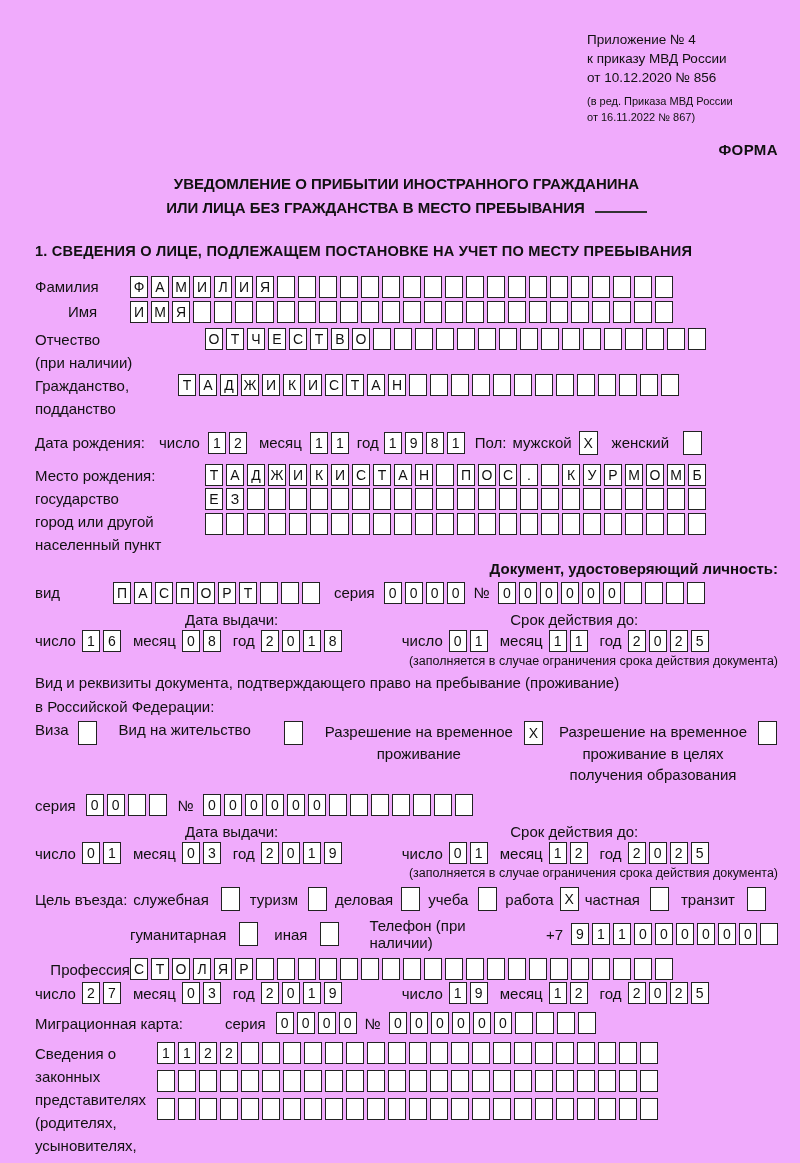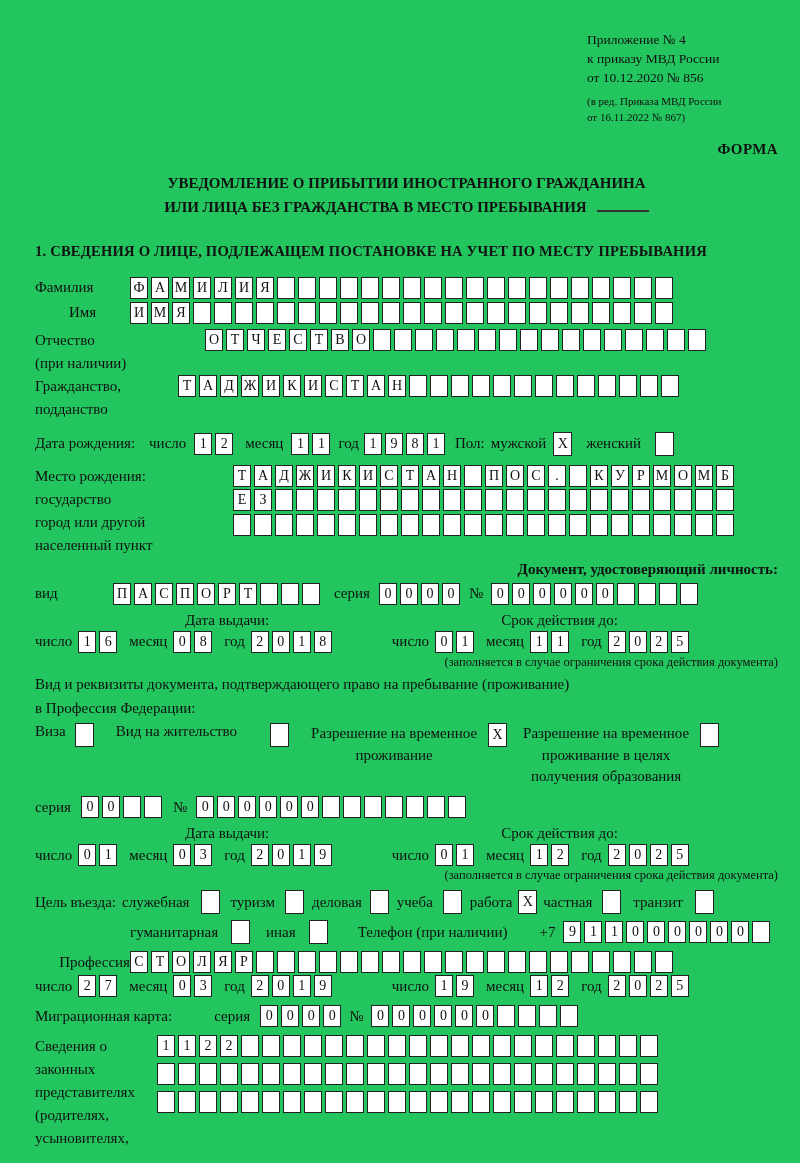--- a/index.html
+++ b/index.html
@@ -1,20 +1,20 @@
 <!DOCTYPE html>
 <html><head>
 <meta charset="utf-8">
 <style>
   * { box-sizing: border-box; }
   html,body { margin:0; padding:0; background:#ffffff; }
   .page {
     width:800px; height:1163px; overflow:hidden; position:relative;
-    background:#22c55e; color:#111;
-    font-family:Liberation Serif, serif; font-size:15px;
+    background:#f0abfc; color:#111;
+    font-family:Liberation Sans, sans-serif; font-size:15px;
     padding:30px 22px 0 35px;
   }
   .annex { margin-left:552px; font-size:13.5px; line-height:1.42; }
   .annex-note { margin-top:7px; font-size:11px; line-height:1.4; }
   .form-label { text-align:right; font-weight:bold; font-size:15px; margin-top:16px; letter-spacing:0.4px; }
   .title { text-align:center; font-weight:bold; font-size:15px; line-height:1.55; margin-top:14px; }
   .title-underline { display:inline-block; width:52px; border-bottom:2px solid #333; margin-left:10px; height:14px; }
   .section1 { font-weight:bold; font-size:14.6px; margin-top:24px; letter-spacing:0.2px; }
 
   .frow { display:flex; align-items:center; }
@@ -213,21 +213,21 @@
         <div class="cell">8</div>
         <div class="cell">1</div>
       </div>
     <span style="margin-left:10px;">Пол:</span>
     <span style="margin-left:6px;">мужской</span>
     <div class="checkbox" style="margin-left:7px;">X</div>
     <span style="margin-left:14px;">женский</span>
     <div class="checkbox" style="margin-left:14px;"></div>
   </div>
 
-  <div class="frow top" style="margin-top:9px;gap:28px;">
+  <div class="frow top" style="margin-top:9px;">
     <div class="flabel lblcol" style="width:170px;">
       <div>Место рождения:</div>
       <div>государство</div>
       <div>город или другой</div>
       <div>населенный пункт</div>
     </div>
     <div class="cells v">
       <div class="cellrow">
           <div class="cell">Т</div>
           <div class="cell">А</div>
@@ -389,21 +389,21 @@
           <div class="cell">0</div>
           <div class="cell">2</div>
           <div class="cell">5</div>
         </div>
     </div>
   </div>
 
   <div class="note" style="margin-top:2px;">(заполняется в случае ограничения срока действия документа)</div>
 
   <div style="margin-top:6px;">Вид и реквизиты документа, подтверждающего право на пребывание (проживание)</div>
-  <div style="margin-top:7px;">в Профессия Федерации:</div>
+  <div style="margin-top:7px;">в Российской Федерации:</div>
 
   <div class="frow top" style="margin-top:6px;">
     <span class="optlbl">Виза</span>
     <div class="checkbox"></div>
     <span class="optlbl" style="margin-left:22px;">Вид на жительство</span>
     <div class="checkbox" style="margin-left:24px;"></div>
     <div class="opt" style="margin-left:22px;">
       <div class="txt">
         <div>Разрешение на временное</div>
         <div>проживание</div>

